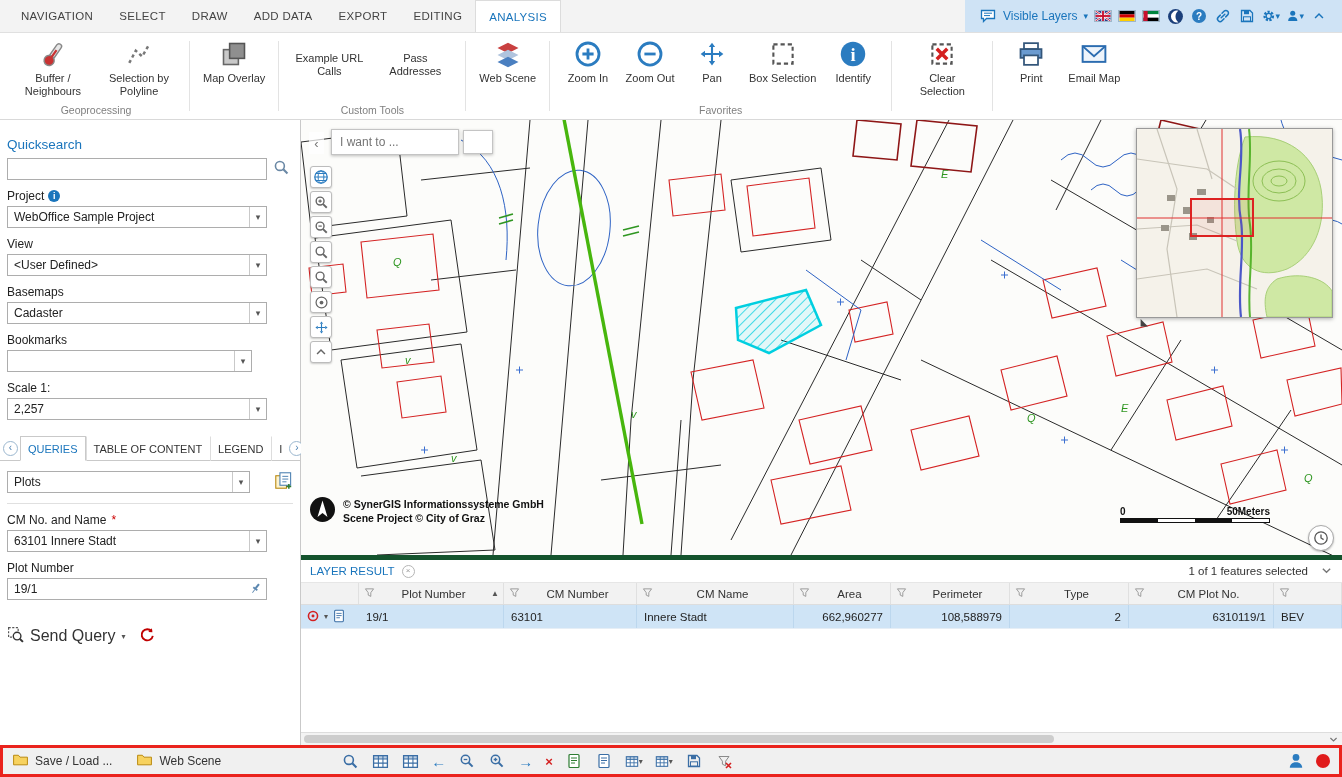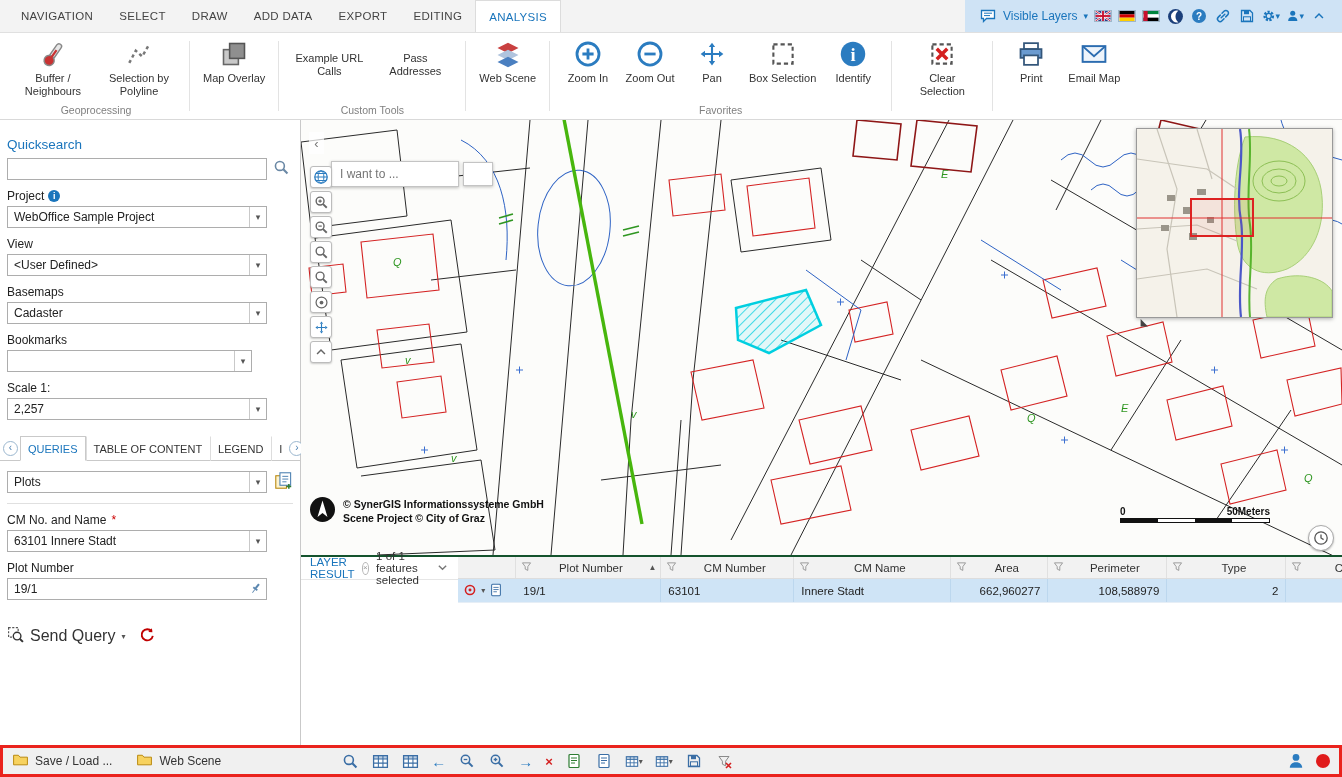--- a/index.html
+++ b/index.html
@@ -40,50 +40,50 @@
   .info-dot { width:12px; height:12px; border-radius:50%; background:#1a75bc; color:#fff; font-size:9px; font-weight:bold; display:inline-flex; align-items:center; justify-content:center; }
   .combo { position:relative; height:22px; border:1px solid #adadad; background:#fff; display:flex; align-items:center; padding:0 22px 0 6px; font-size:12px; color:#222; cursor:default; }
   .combo .caret-box { position:absolute; right:0; top:0; bottom:0; width:17px; border-left:1px solid #c9c9c9; display:flex; align-items:center; justify-content:center; color:#555; font-size:9px; background:#fff; }
   .w-full { width:260px; } .w-book { width:245px; } .w-query { width:263px; }
   .side-tabs { display:flex; align-items:center; margin-top:16px; border-bottom:1px solid #c9c9c9; height:25px; padding:0 1px; }
   .circle-btn { width:15px; height:15px; border:1px solid #9bb7cf; border-radius:50%; display:inline-flex; align-items:center; justify-content:center; color:#4a7fb0; font-size:10px; flex:none; margin:0 2px; background:#fff; line-height:1; }
   .side-tab { padding:0 7px; font-size:11px; color:#333; height:25px; display:flex; align-items:center; white-space:nowrap; border:1px solid transparent; border-bottom:none; }
   .side-tab + .side-tab { border-left:1px solid #ddd; }
   .side-tab.active { color:#1a75bc; border:1px solid #c9c9c9; border-bottom:1px solid #fff; margin-bottom:-1px; background:#fff; }
   .side-tab.trunc { max-width:14px; overflow:hidden; }
-  .query-row { display:flex; align-items:center; gap:7px; margin:10px 0 2px;justify-content:space-between; }
+  .query-row { display:flex; align-items:center; gap:24px; margin:10px 0 2px;justify-content:space-between; }
   .divider { border-top:1px solid #e0e0e0; margin:10px 0 2px; }
   .field-wrap { position:relative; }
   .field-pin { position:absolute; right:4px; top:3px; }
   .send-row { display:flex; align-items:center; gap:6px; margin-top:26px; }
   .send-label { font-size:16px; color:#333; }
 
   
   .map-area { position:absolute; top:120px; left:301px; width:1041px; height:435px; background:#fcfcfa; overflow:hidden; }
   .map-svg { position:absolute; inset:0; width:100%; height:100%; }
   .collapse-btn { position:absolute; left:8px; top:12px; width:15px; height:22px; display:flex; align-items:center; justify-content:center; color:#777; background:rgba(255,255,255,.7); font-size:13px; }
-  .iwantto { position:absolute; left:30px; top:9px; display:flex;margin-top:32px; }
+  .iwantto { position:absolute; left:30px; top:9px; display:flex; }
   .iwantto input { width:128px; height:26px; border:1px solid #c4c4c4; box-shadow:0 1px 3px rgba(0,0,0,.25); padding:0 8px; font-size:12px; font-family:"Liberation Sans",sans-serif; color:#555; background:#fff; }
   .iwantto-btn { width:30px; height:24px; margin:1px 0 0 4px; background:#fff; border:1px solid #c4c4c4; box-shadow:0 1px 3px rgba(0,0,0,.25); }
   .map-tools { position:absolute; left:9px; top:46px; display:flex; flex-direction:column; gap:3px; }
   .map-tool { width:22px; height:22px; background:#fff; border:1px solid #bcbcbc; border-radius:3px; box-shadow:0 1px 2px rgba(0,0,0,.2); display:flex; align-items:center; justify-content:center; color:#666; }
   .map-tool.blue { color:#2b7cc0; }
   .overview { position:absolute; top:8px; right:9px; width:197px; height:190px; background:#fff; border:1px solid #999; box-shadow:0 1px 4px rgba(0,0,0,.3); }
   .overview svg { position:absolute; inset:0; }
   .ov-handle { position:absolute; left:2px; bottom:2px; }
   .attribution { position:absolute; left:8px; bottom:28px; display:flex; align-items:center; gap:7px; }
   .attr-text { font-size:10.5px; font-weight:bold; color:#111; line-height:1.25; }
   .scalebar { position:absolute; right:72px; bottom:32px; width:150px; }
   .scalebar .labels { display:flex; justify-content:space-between; font-size:10px; font-weight:bold; color:#111; margin-bottom:1px; }
   .scalebar .bar { display:flex; height:5px; border:1px solid #111; }
   .scalebar .seg { flex:1; } .seg.b { background:#111; } .seg.w { background:#fff; }
   .clock-btn { position:absolute; right:8px; bottom:4px; width:26px; height:26px; border-radius:50%; background:#fff; border:1px solid #aaa; box-shadow:0 1px 2px rgba(0,0,0,.25); display:flex; align-items:center; justify-content:center; color:#555; }
 
   
-  .result-panel { position:absolute; top:555px; left:301px; width:1041px; height:190px; background:#fff; border-top:2px solid #14532d; display:flex; }
+  .result-panel { position:absolute; top:555px; left:301px; width:1041px; height:190px; background:#fff; border-top:5px solid #14532d; display:flex; flex-direction:column; }
   .rp-tabbar { height:23px; display:flex; align-items:center; padding:0 9px; gap:7px; border-bottom:1px solid #e6e6e6; }
   .rp-tab-label { color:#1a75bc; font-size:11.5px; }
   .rp-close { width:13px; height:13px; border:1px solid #b5b5b5; border-radius:50%; color:#999; font-size:8px; display:inline-flex; align-items:center; justify-content:center; line-height:1; }
   .rp-status { margin-left:auto; font-size:11.5px; color:#333; display:flex; align-items:center; gap:12px; }
   .rp-title { height:21px; display:flex; align-items:center; padding:0 10px; font-size:11.5px; color:#333; background:#fbfbfb; border-bottom:1px solid #ececec; }
   .rtable { width:100%; font-size:11.5px; color:#222; }
   .rt-head { display:flex; height:22px; background:#f2f2f2; border-bottom:1px solid #ddd; }
   .rt-hcell { display:flex; align-items:center; border-right:1px solid #e0e0e0; padding:0 4px; gap:2px; }
   .rt-hcell .hlabel { flex:1; text-align:center; color:#333; }
   .sort-asc { font-size:8px; color:#555; }

